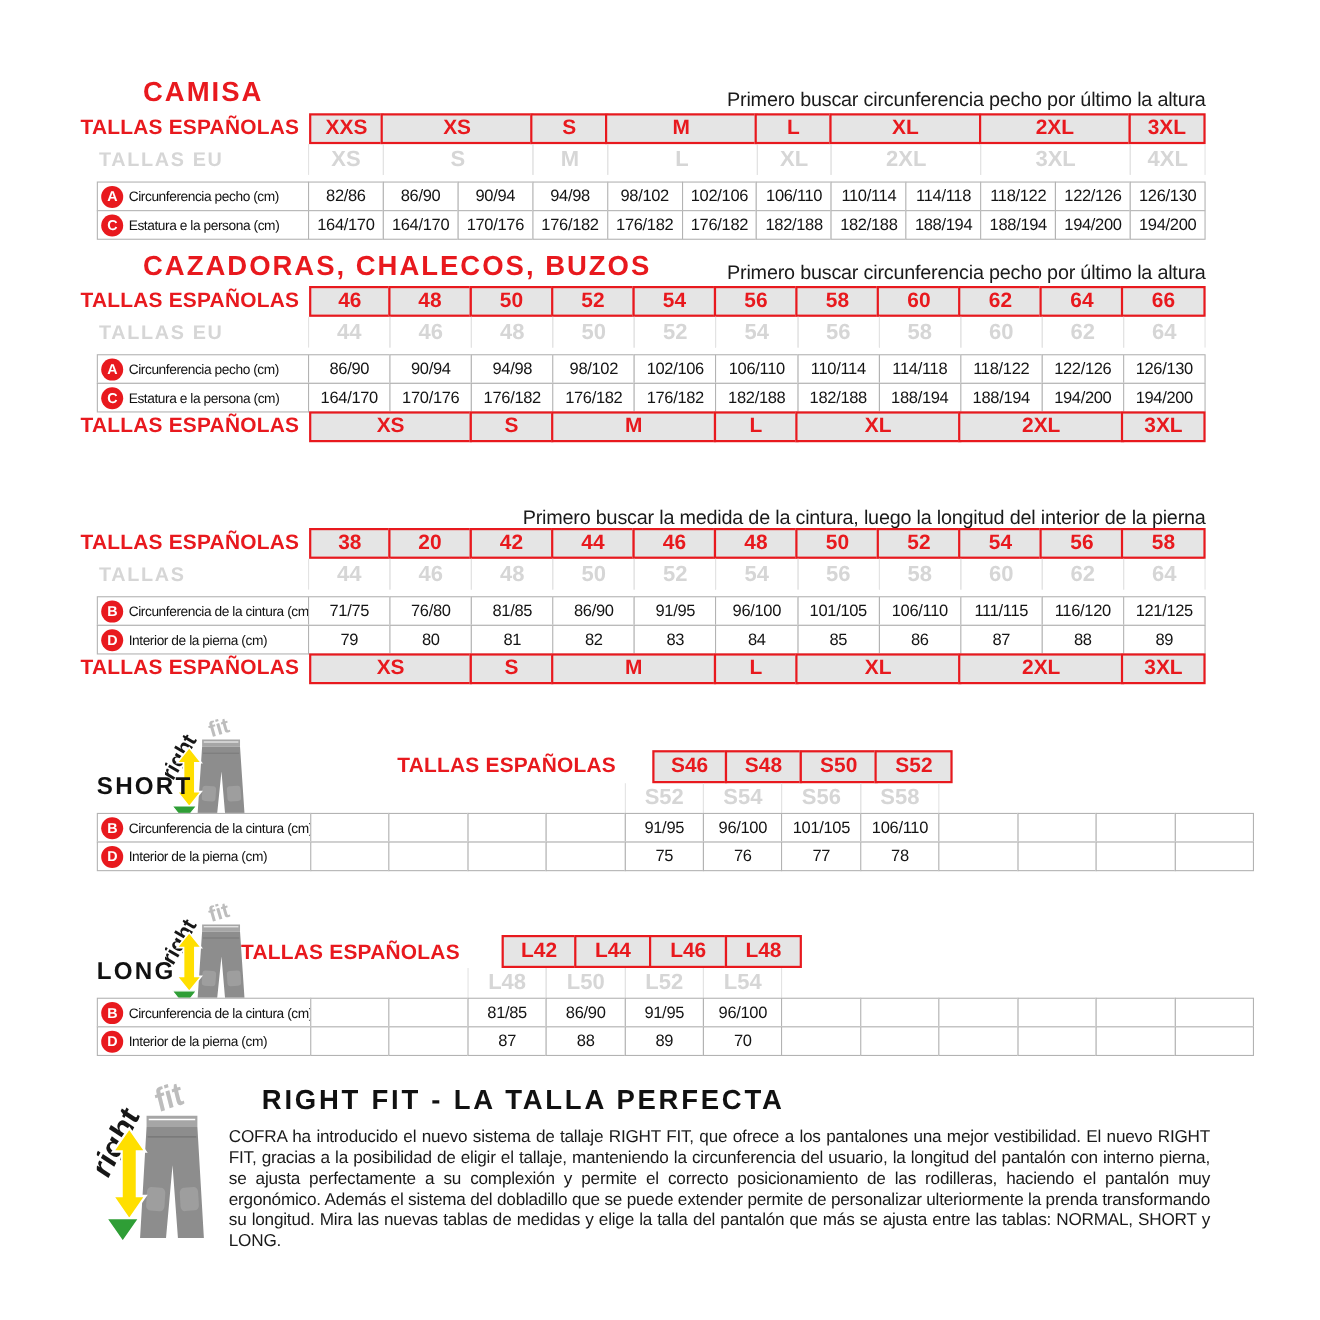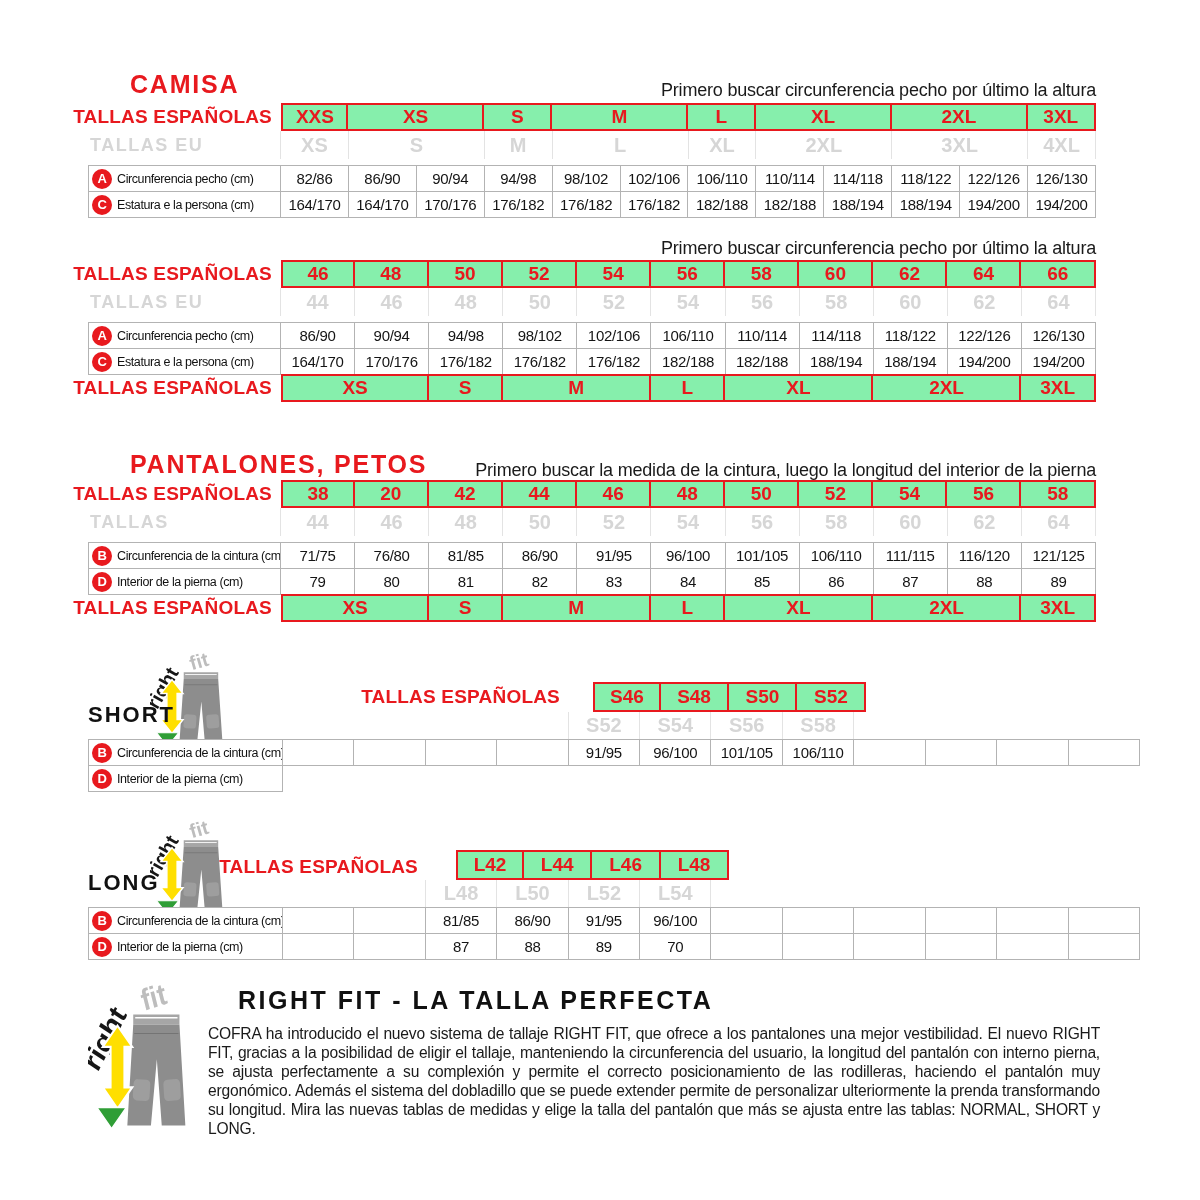--- a/index.html
+++ b/index.html
@@ -39,21 +39,21 @@
   .h-gray{height:28px;}
   .h-gray2{height:27px;}
   .h-data{height:27px;}
   .t-label{width:var(--labelw);flex:0 0 var(--labelw);box-sizing:border-box;}
   .t-cells{flex:1;display:grid;grid-template-columns:repeat(var(--cols),1fr);}
 
   .lbl-red{display:flex;align-items:center;justify-content:flex-end;padding-right:9px;color:var(--red);font-weight:bold;font-size:19px;letter-spacing:0.2px;white-space:nowrap;}
   .lbl-gray{display:flex;align-items:center;padding-left:2px;color:var(--graytxt);font-weight:bold;font-size:18px;letter-spacing:1.5px;white-space:nowrap;}
 
   .red-cell{border:2.5px solid var(--red);box-sizing:border-box;display:flex;align-items:center;justify-content:center;
-    color:var(--red);font-weight:bold;font-size:19px;background:#86efac;}
+    color:var(--red);font-weight:bold;font-size:19px;background:#e5e5e5;}
   .rc-next{margin-left:-2.5px;}
   .gray-cell{border-left:1px solid var(--graycb);border-right:1px solid var(--graycb);margin-left:-1px;box-sizing:border-box;
     display:flex;align-items:center;justify-content:center;color:var(--graytxt);font-weight:bold;font-size:20px;}
   .empty-cell{}
 
   .data-block{margin-top:6px;}
   .data-block0{margin-top:0;}
   .data-block .t-row + .t-row, .data-block0 .t-row + .t-row{margin-top:-1px;}
   .d-label{border:1px solid var(--cellb);display:flex;align-items:center;gap:5px;padding-left:3px;
     font-size:12.5px;letter-spacing:-0.4px;color:#111;background:#fff;white-space:nowrap;}
@@ -147,20 +147,21 @@
               <div class="d-cell">188/194</div>
               <div class="d-cell">194/200</div>
               <div class="d-cell">194/200</div>
             </div>
           </div>
         </div>
       </div>
   </section>
 
   <section class="tsec" id="sec-cazadoras">
+    <div class="t-title">CAZADORAS, CHALECOS, BUZOS</div>
     <div class="t-note">Primero buscar circunferencia pecho por último la altura</div>
     <div class="t-grid" style="--cols: 11;">
         <div class="t-row h-strip">
           <div class="t-label lbl-red">TALLAS ESPAÑOLAS</div>
           <div class="t-cells">
             <div class="red-cell">46</div>
             <div class="red-cell rc-next">48</div>
             <div class="red-cell rc-next">50</div>
             <div class="red-cell rc-next">52</div>
             <div class="red-cell rc-next">54</div>
@@ -237,21 +238,20 @@
             <div class="red-cell rc-next">L</div>
             <div class="red-cell rc-next" style="grid-column: span 2;">XL</div>
             <div class="red-cell rc-next" style="grid-column: span 2;">2XL</div>
             <div class="red-cell rc-next">3XL</div>
           </div>
         </div>
       </div>
   </section>
 
   <section class="tsec" id="sec-pantalones">
-    <div class="t-title">PANTALONES, PETOS</div>
     <div class="t-note">Primero buscar la medida de la cintura, luego la longitud del interior de la pierna</div>
     <div class="t-grid" style="--cols: 11;">
         <div class="t-row h-strip">
           <div class="t-label lbl-red">TALLAS ESPAÑOLAS</div>
           <div class="t-cells">
             <div class="red-cell">38</div>
             <div class="red-cell rc-next">20</div>
             <div class="red-cell rc-next">42</div>
             <div class="red-cell rc-next">44</div>
             <div class="red-cell rc-next">46</div>
@@ -407,20 +407,34 @@
               <div class="d-cell"></div>
               <div class="d-cell"></div>
               <div class="d-cell"></div>
             </div>
           </div>
           <div class="t-row h-data">
             <div class="t-label d-label">
               <div class="circle">D</div>
               <div>Interior de la pierna (cm)</div>
             </div>
+            <div class="t-cells">
+              <div class="d-cell"></div>
+              <div class="d-cell"></div>
+              <div class="d-cell"></div>
+              <div class="d-cell"></div>
+              <div class="d-cell">75</div>
+              <div class="d-cell">76</div>
+              <div class="d-cell">77</div>
+              <div class="d-cell">78</div>
+              <div class="d-cell"></div>
+              <div class="d-cell"></div>
+              <div class="d-cell"></div>
+              <div class="d-cell"></div>
+            </div>
           </div>
         </div>
       </div>
   </section>
 
   <section id="sec-long">
     <div class="logo-small"><svg viewBox="0 0 120 132" width="100%" height="100%" preserveAspectRatio="none" xmlns="http://www.w3.org/2000/svg">
           <text transform="translate(10,80) rotate(-60)" font-family="Liberation Sans, sans-serif" font-size="27" font-weight="bold" fill="#161616">right</text>
           <text transform="translate(57,25) rotate(-16)" font-family="Liberation Sans, sans-serif" font-size="27" font-weight="bold" fill="#bdbdbd">fit</text>
           <g>

